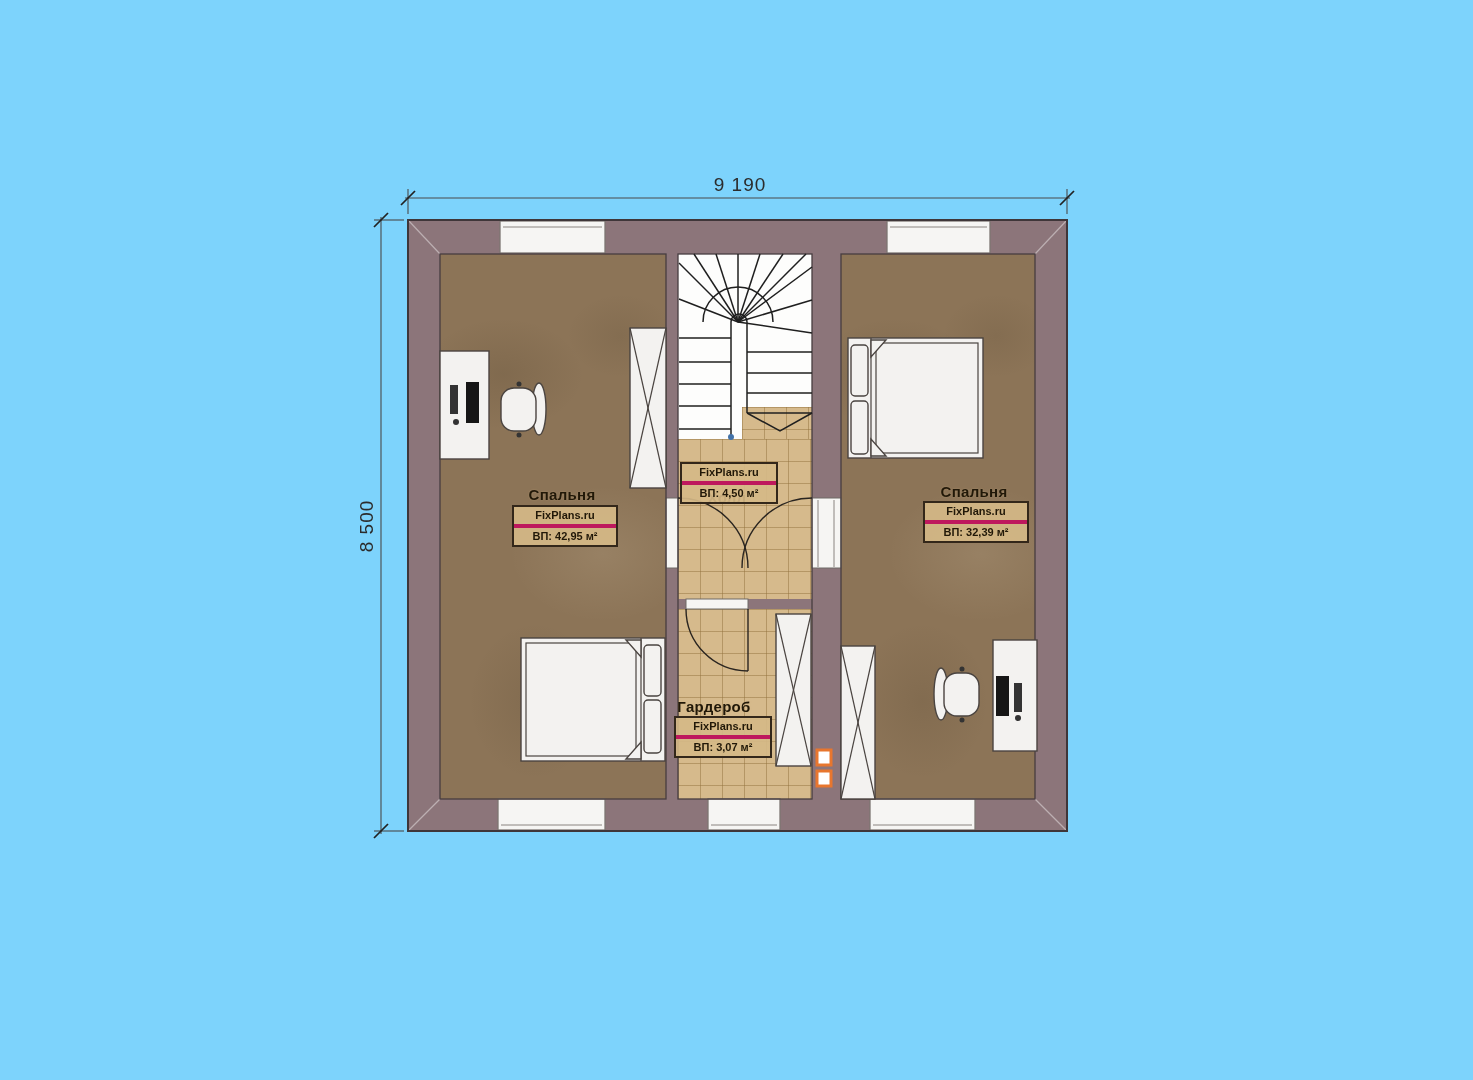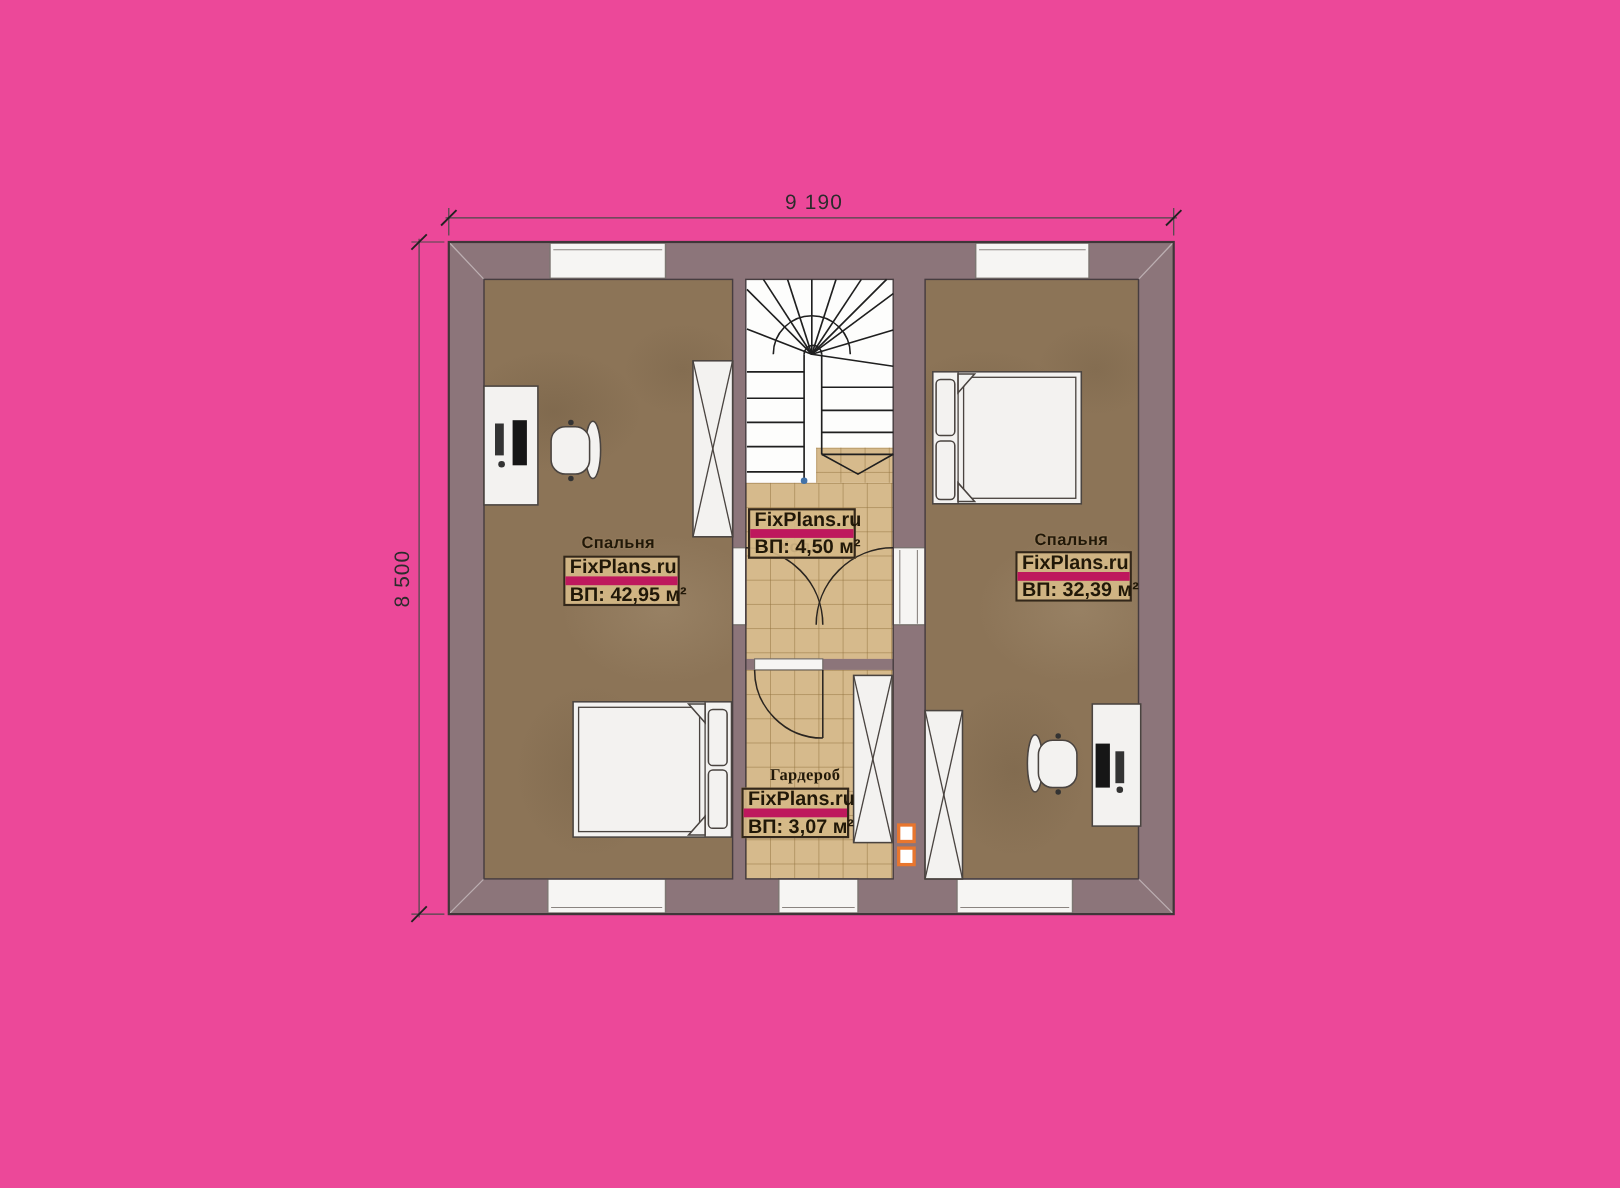--- a/index.html
+++ b/index.html
@@ -5,21 +5,21 @@
   :root{
     --wall:#8c757a;
     --bedroom-floor:#8c7457;
     --tile-floor:#d6ba8c;
     --accent-orange:#e8762e;
     --stair-white:#fdfdfc;
     --line-dark:#3f3639;
   }
   html,body{margin:0;padding:0;background:#ffffff;}
   #canvas{
-    position:relative;width:1473px;height:1080px;background:#ec4899;overflow:hidden;
+    position:relative;width:1473px;height:1080px;background:#7dd3fc;overflow:hidden;
     font-family:"Liberation Sans","DejaVu Sans",sans-serif;
   }
   .abs{position:absolute;}
   #plan-base{
     left:408px;top:220px;width:659px;height:611px;
     background:var(--wall);
   }
   .floor-brown{
     background-color:var(--bedroom-floor);
     background-image:
@@ -39,22 +39,22 @@
   #svg-layer{left:0;top:0;width:1473px;height:1080px;pointer-events:none;}
   .room-title{
     position:absolute;transform:translate(-50%,-50%);
     font-size:15px;font-weight:700;color:#211808;letter-spacing:.3px;white-space:nowrap;
     text-shadow:0 0 2px rgba(214,186,140,.4);
   }
   .label-box{
     position:absolute;border:2px solid #33271a;background:rgba(213,184,135,.92);
     color:#211808;text-align:center;white-space:nowrap;
   }
-  .label-box .row{font-size:18px;font-weight:600;line-height:17px;padding:0 4px;}
-  .label-box .row + .row{border-top:8px solid #be185d;}
+  .label-box .row{font-size:11px;font-weight:600;line-height:17px;padding:0 4px;}
+  .label-box .row + .row{border-top:4px solid #be185d;}
   .dim-text{
     position:absolute;transform:translate(-50%,-50%);
     font-size:19px;color:#2c2c2c;letter-spacing:1px;white-space:nowrap;
   }
   .dim-text.vertical{transform:translate(-50%,-50%) rotate(-90deg);}
   
   .wallstroke{fill:none;stroke:var(--line-dark);stroke-width:2;}
   .roomstroke{fill:none;stroke:#473d40;stroke-width:1.3;}
   .furn{fill:#f3f2f0;stroke:#4a4440;stroke-width:1.4;}
   .furnline{stroke:#4a4440;stroke-width:1.2;fill:none;}
@@ -258,21 +258,21 @@
     <div class="row">FixPlans.ru</div>
     <div class="row">ВП: 42,95 м²</div>
   </div>
 
   <div class="room-title" style="left:727px;top:453px;margin-top:44px;">Холл</div>
   <div class="label-box" style="left:680px;top:462px;width:94px;">
     <div class="row">FixPlans.ru</div>
     <div class="row">ВП: 4,50 м²</div>
   </div>
 
-  <div class="room-title" style="left:732px;top:706px;font-family:Liberation Serif, serif;">Гардероб</div>
+  <div class="room-title" style="left:714px;top:706px;">Гардероб</div>
   <div class="label-box" style="left:674px;top:716px;width:94px;">
     <div class="row">FixPlans.ru</div>
     <div class="row">ВП: 3,07 м²</div>
   </div>
 
   <div class="room-title" style="left:974px;top:491px;">Спальня</div>
   <div class="label-box" style="left:923px;top:501px;width:102px;">
     <div class="row">FixPlans.ru</div>
     <div class="row">ВП: 32,39 м²</div>
   </div>

